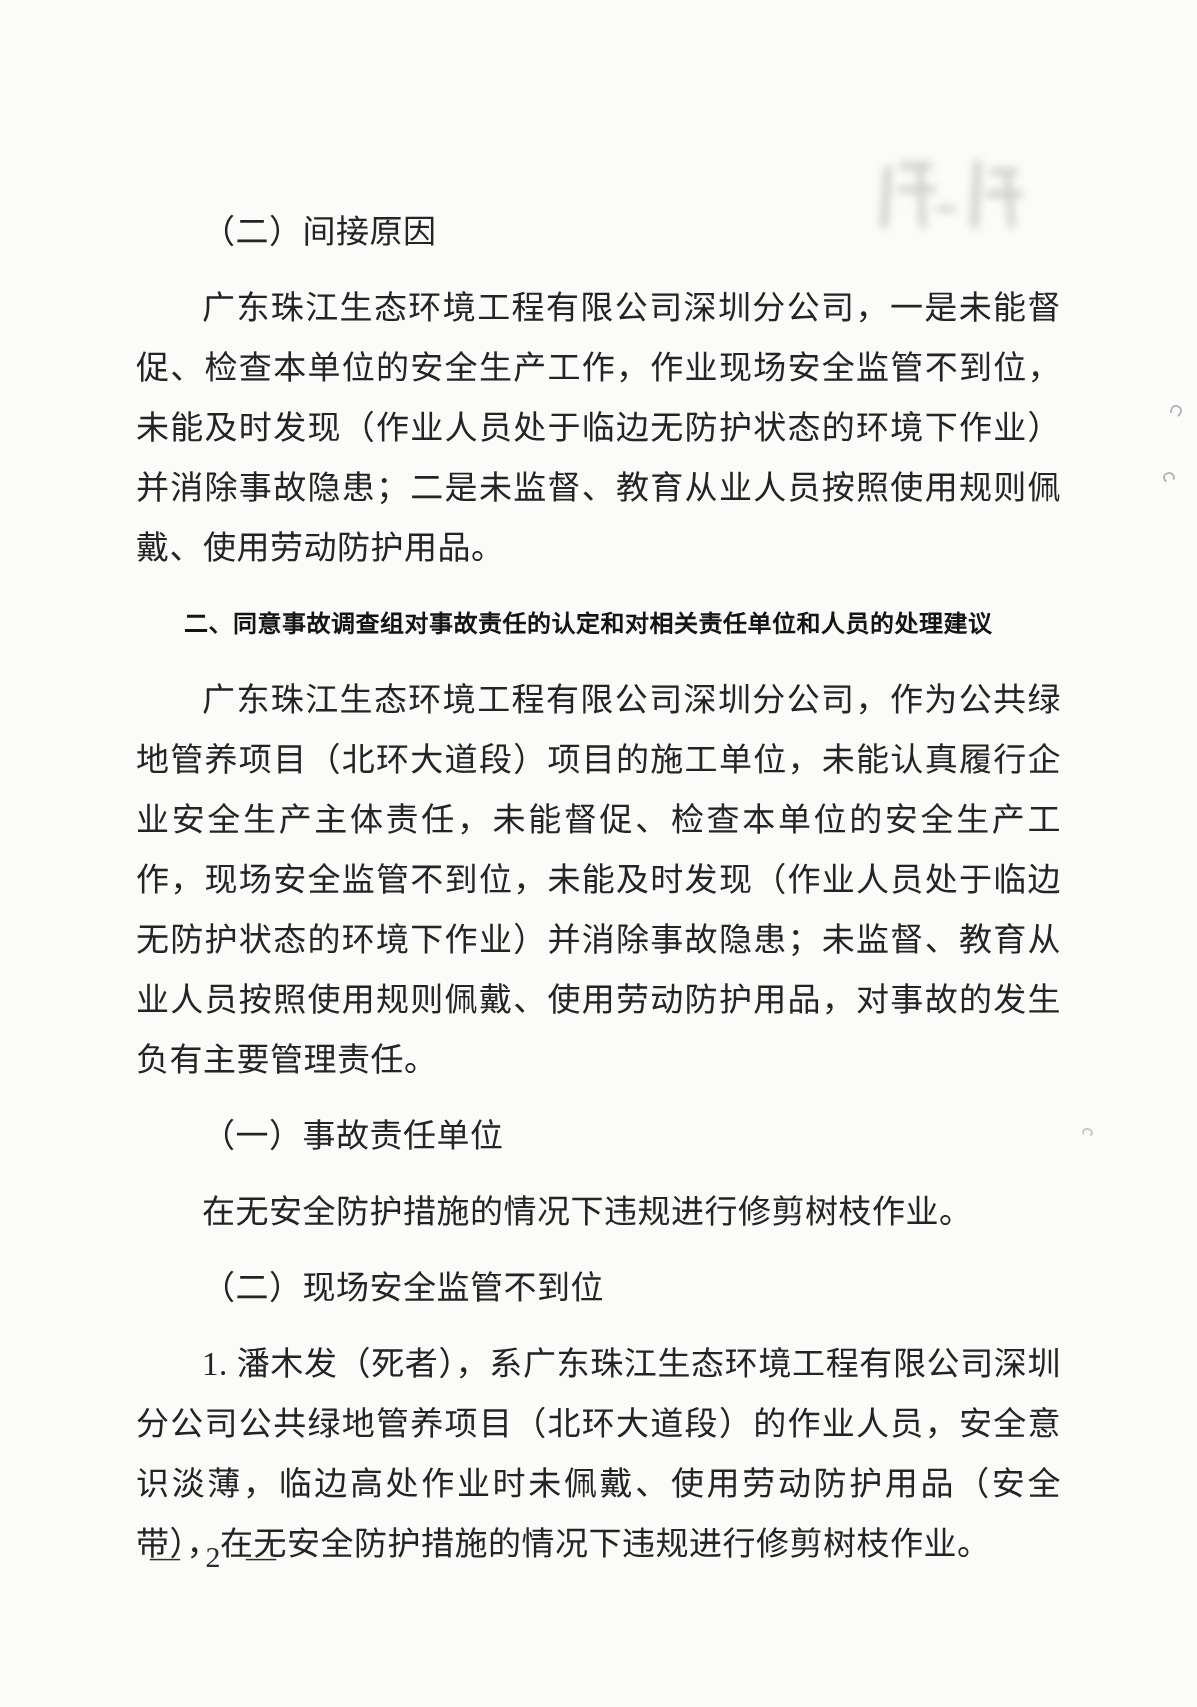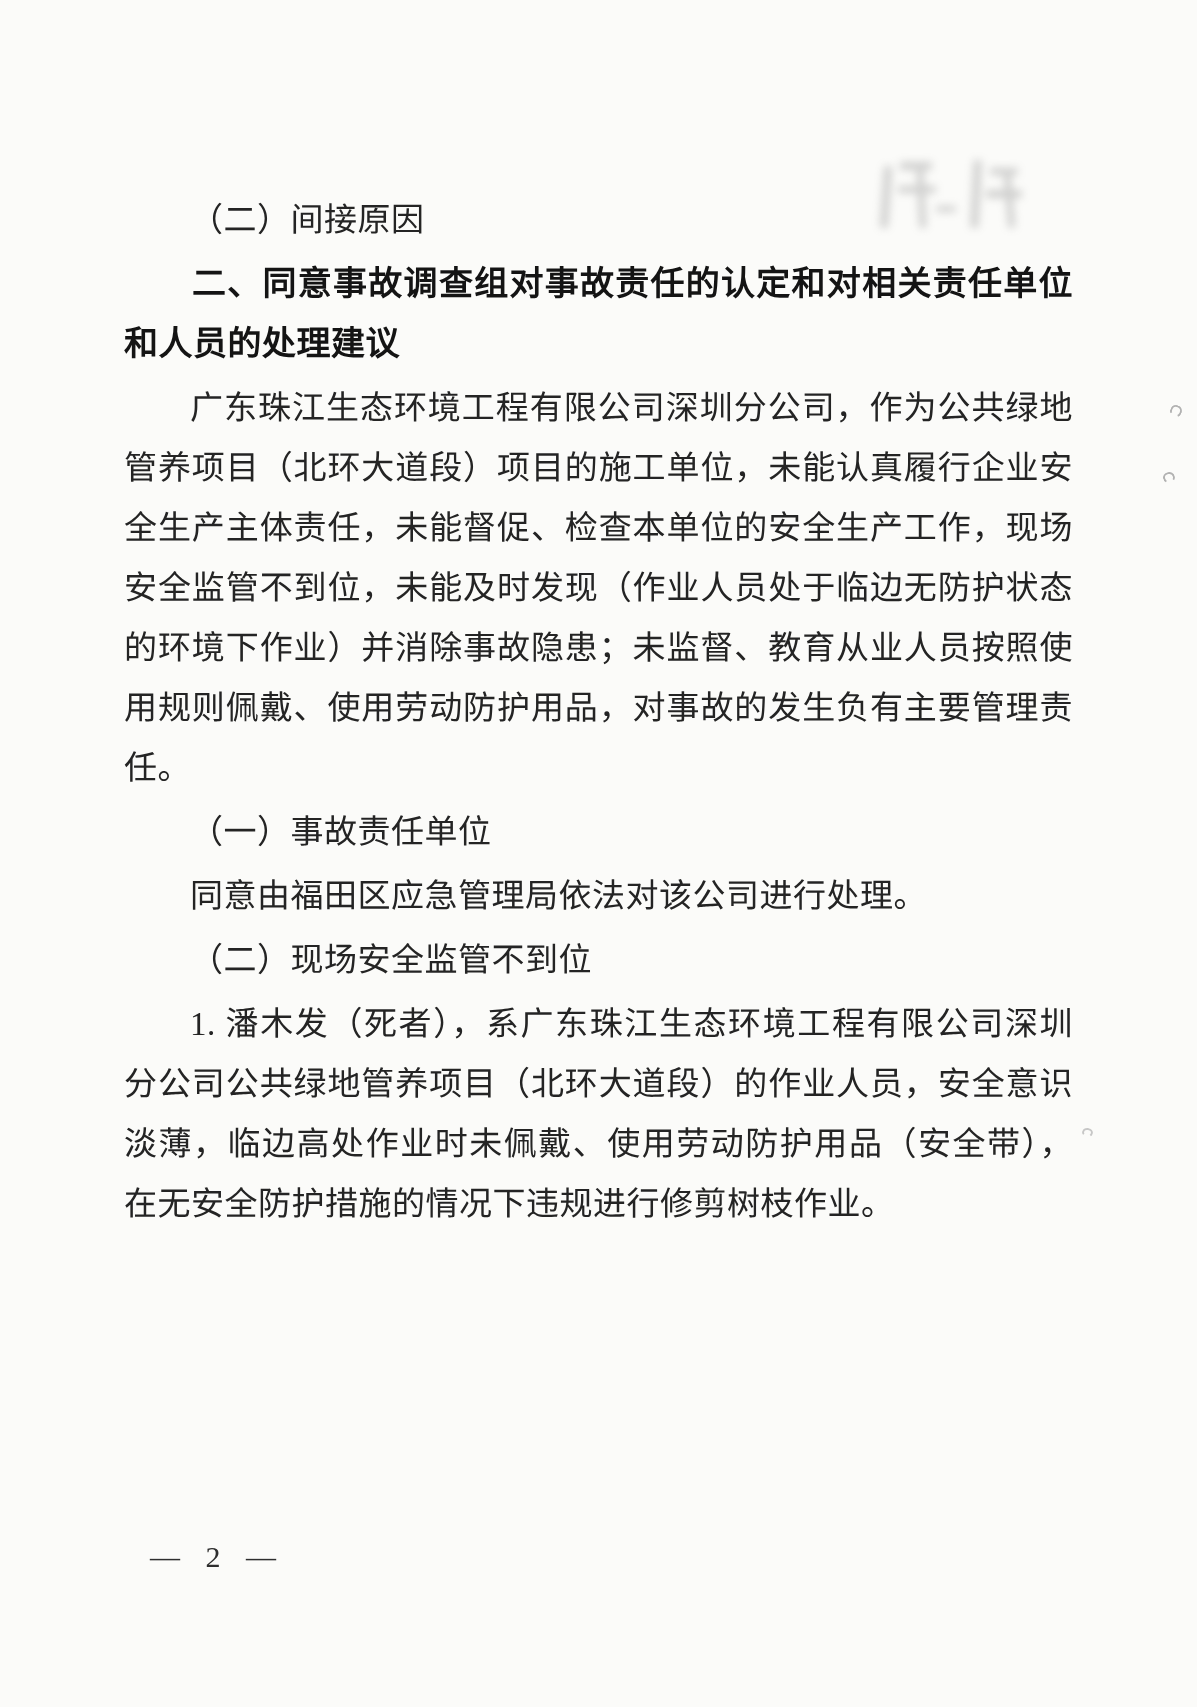--- a/index.html
+++ b/index.html
@@ -22,27 +22,27 @@
     top: 186px;
     width: 957px;
     font-size: 33px;
     line-height: 60px;
     color: var(--ink-color, #242424);
     text-align: justify;
     text-justify: inter-ideograph;
     letter-spacing: 0.5px;
   }
   .para {
-    margin: 4px;
+    margin: 16px;
     text-indent: 2em;
   }
   .para.heading {
     font-family: Liberation Serif, serif;
     font-weight: 700;
-    font-size: 34px;
+    font-size: 24px;
     color: var(--heading-color, #141414);
   }
   .footer {
     position: absolute;
     left: 150px;
     top: 1540px;
     font-size: 30px;
     color: #2e2e2e;
     word-spacing: 14px;
     letter-spacing: 2px;
@@ -98,23 +98,24 @@
       <i class="g7"></i>
       <i class="g8"></i>
       <i class="g9"></i>
   </div>
   <div class="speck s1"></div>
   <div class="speck s2"></div>
   <div class="speck s3"></div>
 
   <main class="text-column">
     <p class="para sub">（二）间接原因</p>
+    <p class="para body">广东珠江生态环境工程有限公司深圳分公司，一是未能督促、检查本单位的安全生产工作，作业现场安全监管不到位，未能及时发现（作业人员处于临边无防护状态的环境下作业）并消除事故隐患；二是未监督、教育从业人员按照使用规则佩戴、使用劳动防护用品。</p>
     <p class="para heading">二、同意事故调查组对事故责任的认定和对相关责任单位和人员的处理建议</p>
     <p class="para body">广东珠江生态环境工程有限公司深圳分公司，作为公共绿地管养项目（北环大道段）项目的施工单位，未能认真履行企业安全生产主体责任，未能督促、检查本单位的安全生产工作，现场安全监管不到位，未能及时发现（作业人员处于临边无防护状态的环境下作业）并消除事故隐患；未监督、教育从业人员按照使用规则佩戴、使用劳动防护用品，对事故的发生负有主要管理责任。</p>
     <p class="para sub">（一）事故责任单位</p>
-    <p class="para body">同意由福田区应急管理局依法对该公司进行处理。</p>
+    <p class="para body">在无安全防护措施的情况下违规进行修剪树枝作业。</p>
     <p class="para sub">（二）现场安全监管不到位</p>
     <p class="para body">1. 潘木发（死者），系广东珠江生态环境工程有限公司深圳分公司公共绿地管养项目（北环大道段）的作业人员，安全意识淡薄，临边高处作业时未佩戴、使用劳动防护用品（安全带），在无安全防护措施的情况下违规进行修剪树枝作业。</p>
   </main>
 
   <div class="footer">— 2 —</div>
 
 </div>
 
 </body></html>

